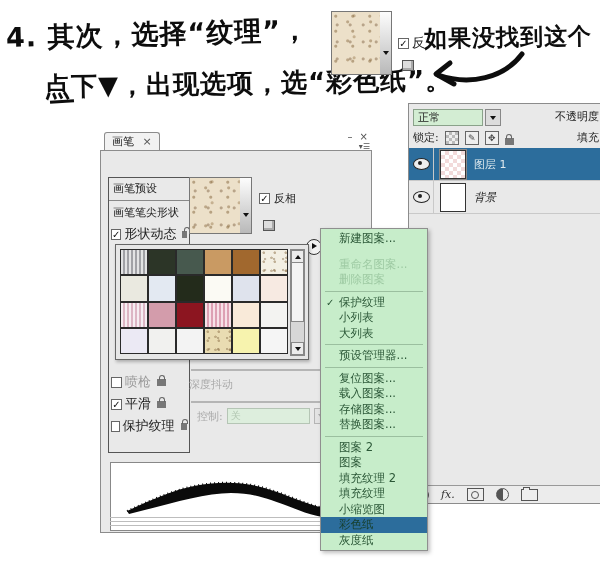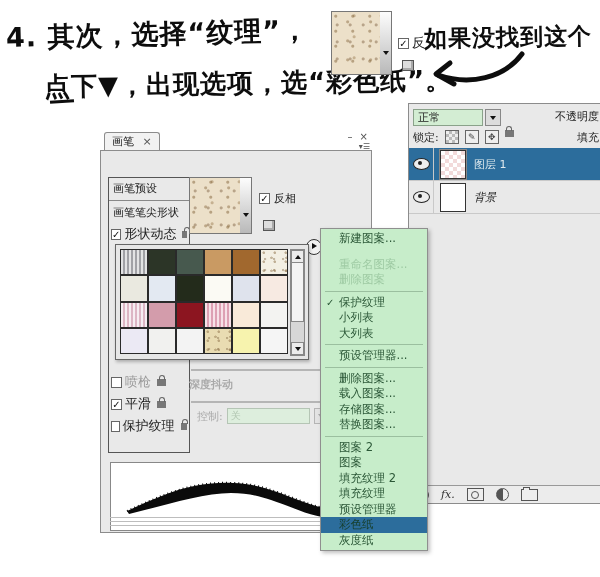--- a/index.html
+++ b/index.html
@@ -72,36 +72,36 @@
                grid-template-columns:repeat(6,1fr);grid-template-rows:repeat(4,1fr);}
   .swatch{border:1px solid #2a2a2a;}
   #swatch-scroll{position:absolute;right:3px;top:4px;width:13px;height:105px;background:#d7d7d7;border:1px solid #888;}
   .scroll-btn{position:absolute;left:0;width:11px;height:11px;background:#ececec;border:1px solid #888;
               display:flex;align-items:center;justify-content:center;}
   .tri-up{width:0;height:0;border-left:3px solid transparent;border-right:3px solid transparent;border-bottom:4px solid #111;}
   #swatch-thumbbar{position:absolute;left:0;top:12px;width:11px;height:58px;background:#f3f3f3;border:1px solid #888;}
 
   
   .slider-line{height:2px;background:#b5b5b5;}
-  #jitter-label{left:88px;top:226px;font-size:11px;color:#aaa;font-weight:bold;}
+  #jitter-label{left:88px;top:226px;font-size:11px;color:#aaa;}
   #control-row{left:96px;top:257px;display:flex;align-items:center;gap:4px;font-size:11px;color:#aaa;}
   #control-field{width:78px;height:14px;background:#ddeedd;border:1px solid #b5c5b5;font-size:10px;color:#b3c7b3;line-height:14px;padding-left:3px;}
   #control-arrow{width:13px;height:14px;border:1px solid #b5b5b5;background:#e3e3e3;display:flex;align-items:center;justify-content:center;}
   #control-arrow .tri-down{border-top-color:#aaa;}
 
   #stroke-box{left:9px;top:311px;width:256px;height:67px;background:#fff;border:1px solid #888;}
   .grip{left:9px;width:256px;height:1px;background:#bdbdbd;}
 
   
   #layers-panel{left:408px;top:103px;width:192px;height:399px;background:#e9e9e9;border:1px solid #8c8c8c;border-right:none;}
   #lp-row1{left:4px;top:5px;display:flex;align-items:center;gap:2px;font-size:11px;}
   #blend-field{width:64px;height:15px;background:#d3edd3;border:1px solid #8aa28a;line-height:15px;padding-left:4px;}
   #blend-btn{width:14px;height:15px;background:#dcdcdc;border:1px solid #888;display:flex;align-items:center;justify-content:center;}
   #opacity-label{position:absolute;left:142px;top:0;white-space:nowrap;}
-  #lp-row2{left:4px;top:26px;display:flex;align-items:flex-start;gap:6px;font-size:11px;}
+  #lp-row2{left:4px;top:26px;display:flex;align-items:flex-end;gap:6px;font-size:11px;}
   .lock-ico{width:12px;height:12px;border:1px solid #666;background:#eee;font-size:9px;line-height:12px;text-align:center;color:#444;}
   .lock-ico.checker{background-image:linear-gradient(45deg,#bbb 25%,transparent 25%,transparent 75%,#bbb 75%),
                     linear-gradient(45deg,#bbb 25%,transparent 25%,transparent 75%,#bbb 75%);
                     background-size:6px 6px;background-position:0 0,3px 3px;}
   #fill-label{position:absolute;left:164px;top:0;white-space:nowrap;}
   #layer-list{left:0;top:44px;width:192px;}
   .layer-row{display:flex;align-items:center;height:32px;border-bottom:1px solid #c9c9c9;font-size:11px;background:#e9e9e9;}
   .layer-row.selected{background:#2c6d9c;color:#dfe9ee;}
   .layer-eyebox{width:24px;display:flex;justify-content:center;border-right:1px solid #c9c9c9;align-self:stretch;align-items:center;}
   .layer-thumb{width:24px;height:27px;background:#fff;border:1px solid #333;margin:0 8px 0 6px;}
@@ -316,27 +316,27 @@
       <div class="menu-space"></div>
       <div class="menu-item disabled"><span>重命名图案...</span></div>
       <div class="menu-item disabled"><span>删除图案</span></div>
       <div class="menu-sep"></div>
       <div class="menu-item"><span class="chk">✓</span><span>保护纹理</span></div>
       <div class="menu-item"><span>小列表</span></div>
       <div class="menu-item"><span>大列表</span></div>
       <div class="menu-sep"></div>
       <div class="menu-item"><span>预设管理器...</span></div>
       <div class="menu-sep"></div>
-      <div class="menu-item"><span>删除图案...</span></div>
+      <div class="menu-item"><span>复位图案...</span></div>
       <div class="menu-item"><span>载入图案...</span></div>
       <div class="menu-item"><span>存储图案...</span></div>
       <div class="menu-item"><span>替换图案...</span></div>
       <div class="menu-sep"></div>
       <div class="menu-item"><span>图案 2</span></div>
       <div class="menu-item"><span>图案</span></div>
       <div class="menu-item"><span>填充纹理 2</span></div>
       <div class="menu-item"><span>填充纹理</span></div>
-      <div class="menu-item"><span>预设管理器</span></div>
+      <div class="menu-item"><span>小缩览图</span></div>
       <div class="menu-item selected"><span>彩色纸</span></div>
       <div class="menu-item"><span>灰度纸</span></div>
     </div>
 
 </div>
 
 </body></html>

